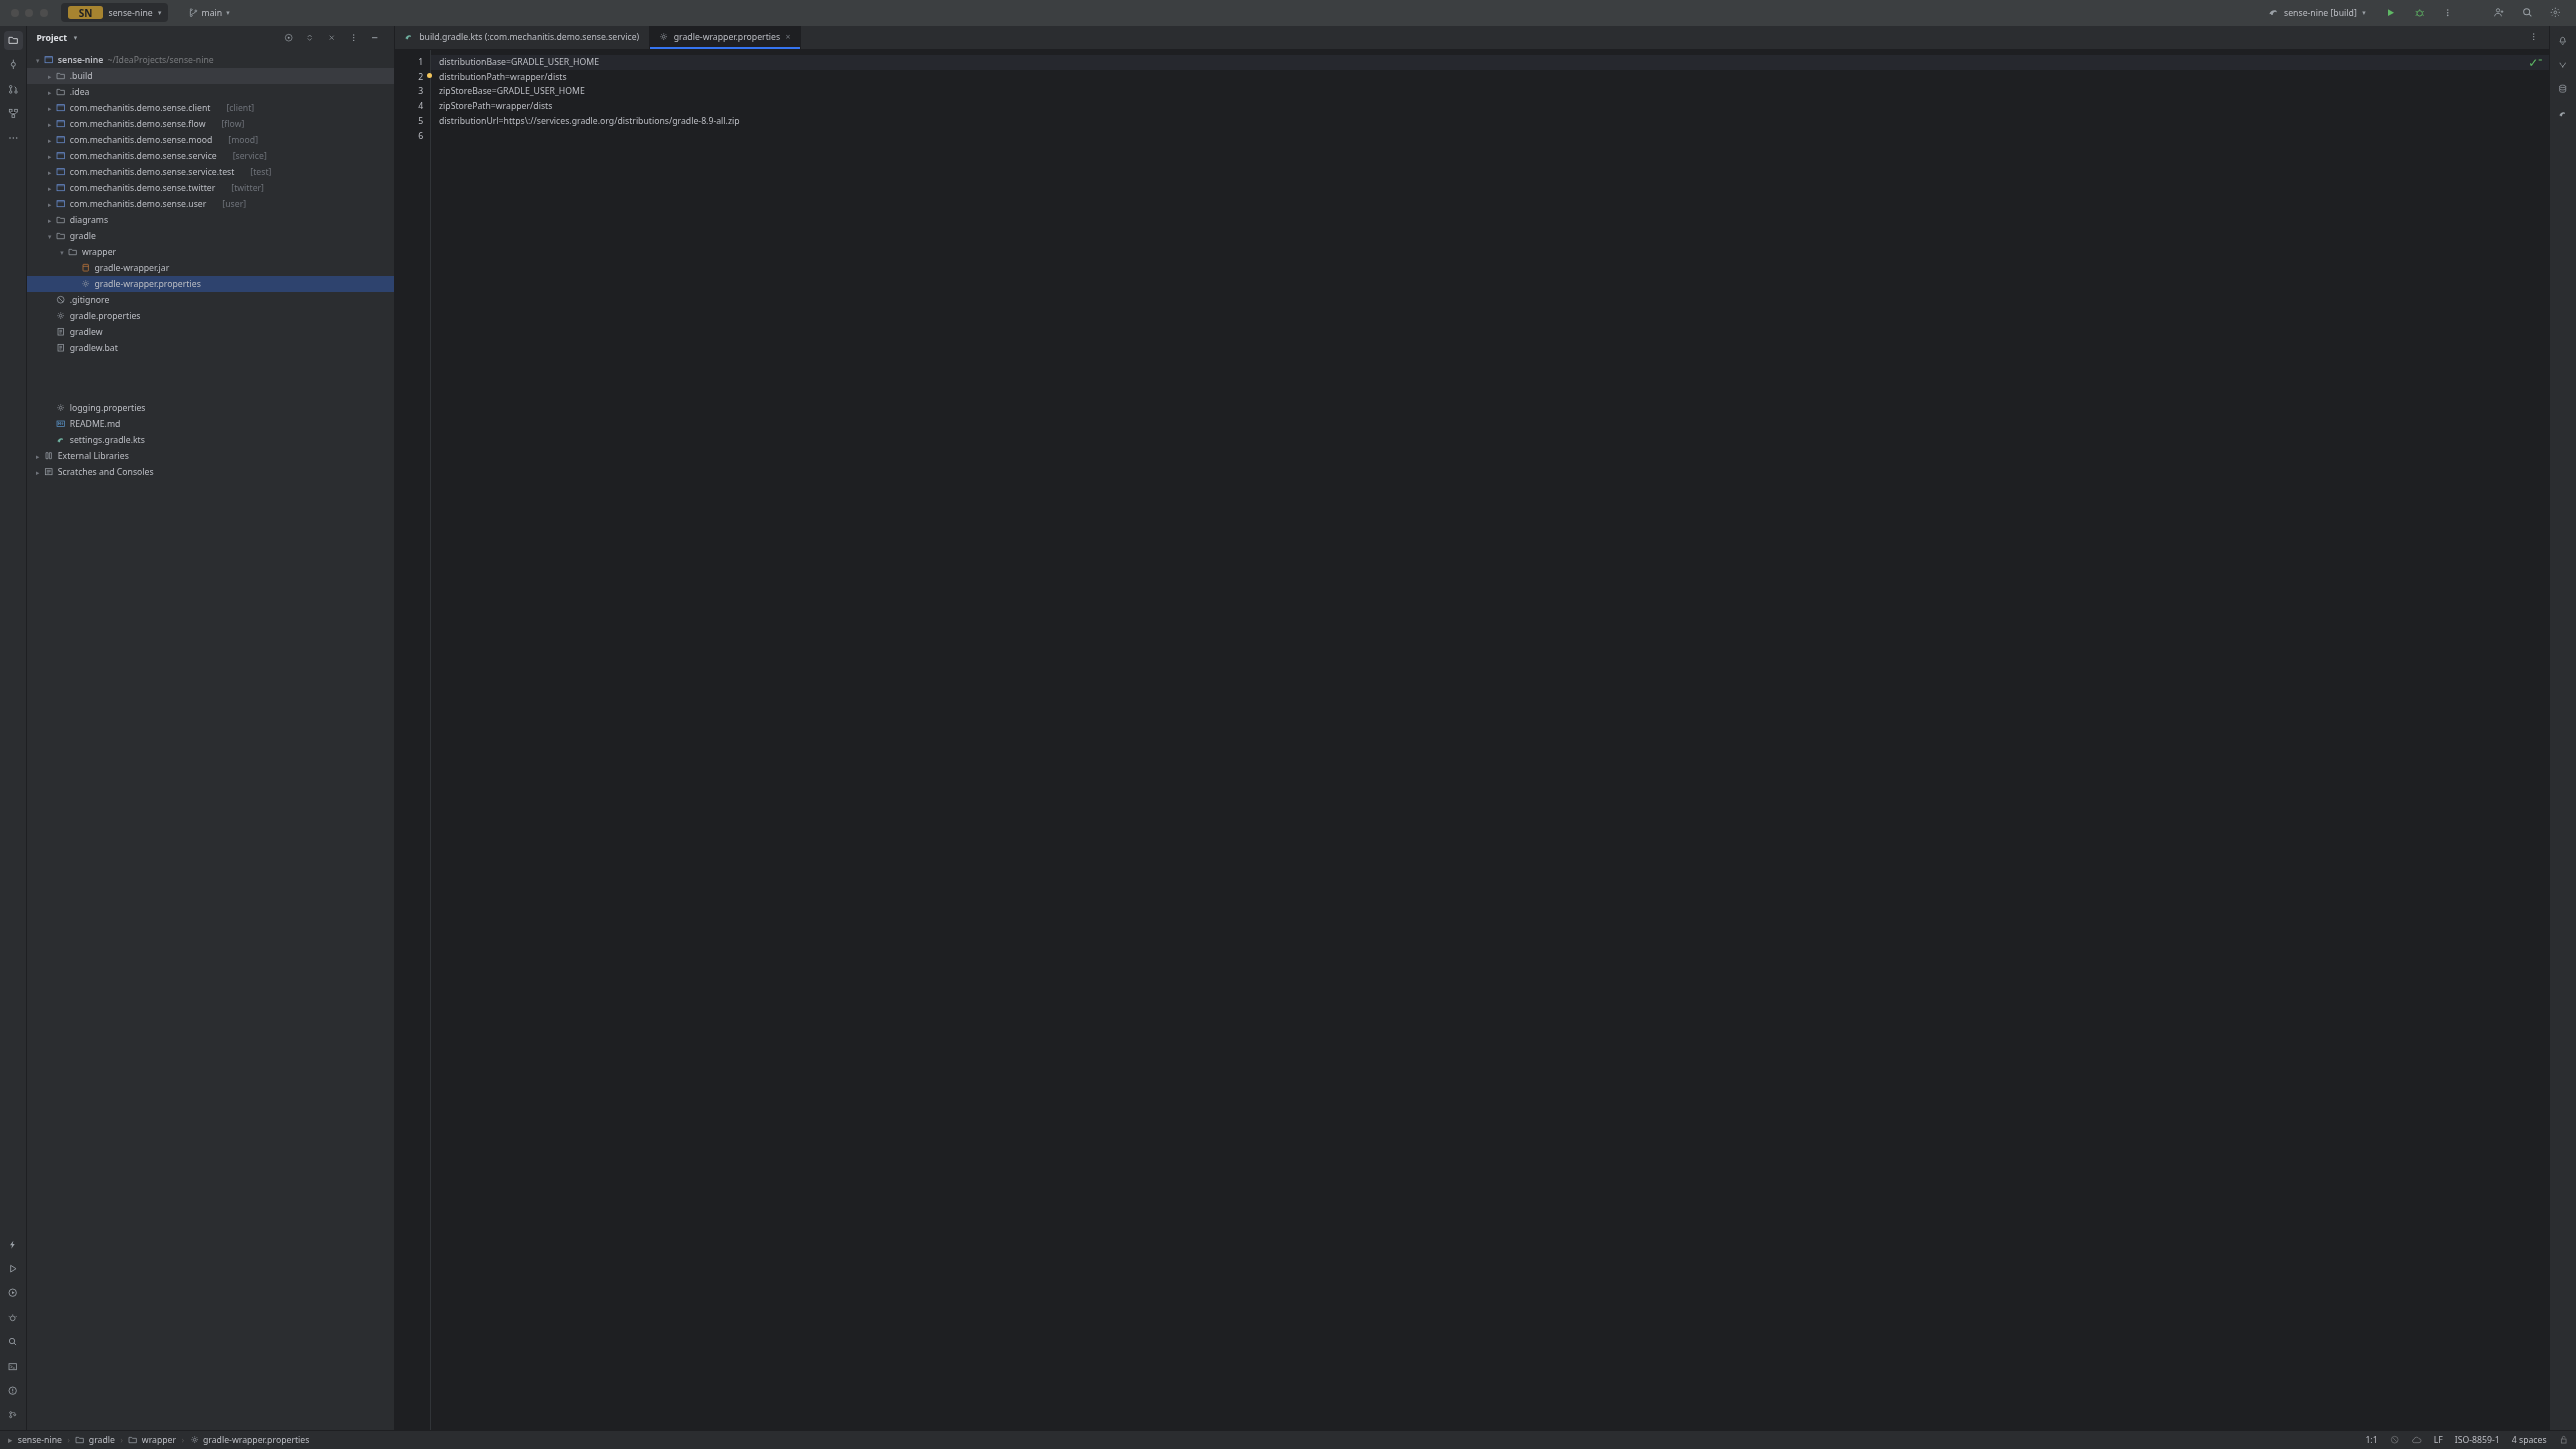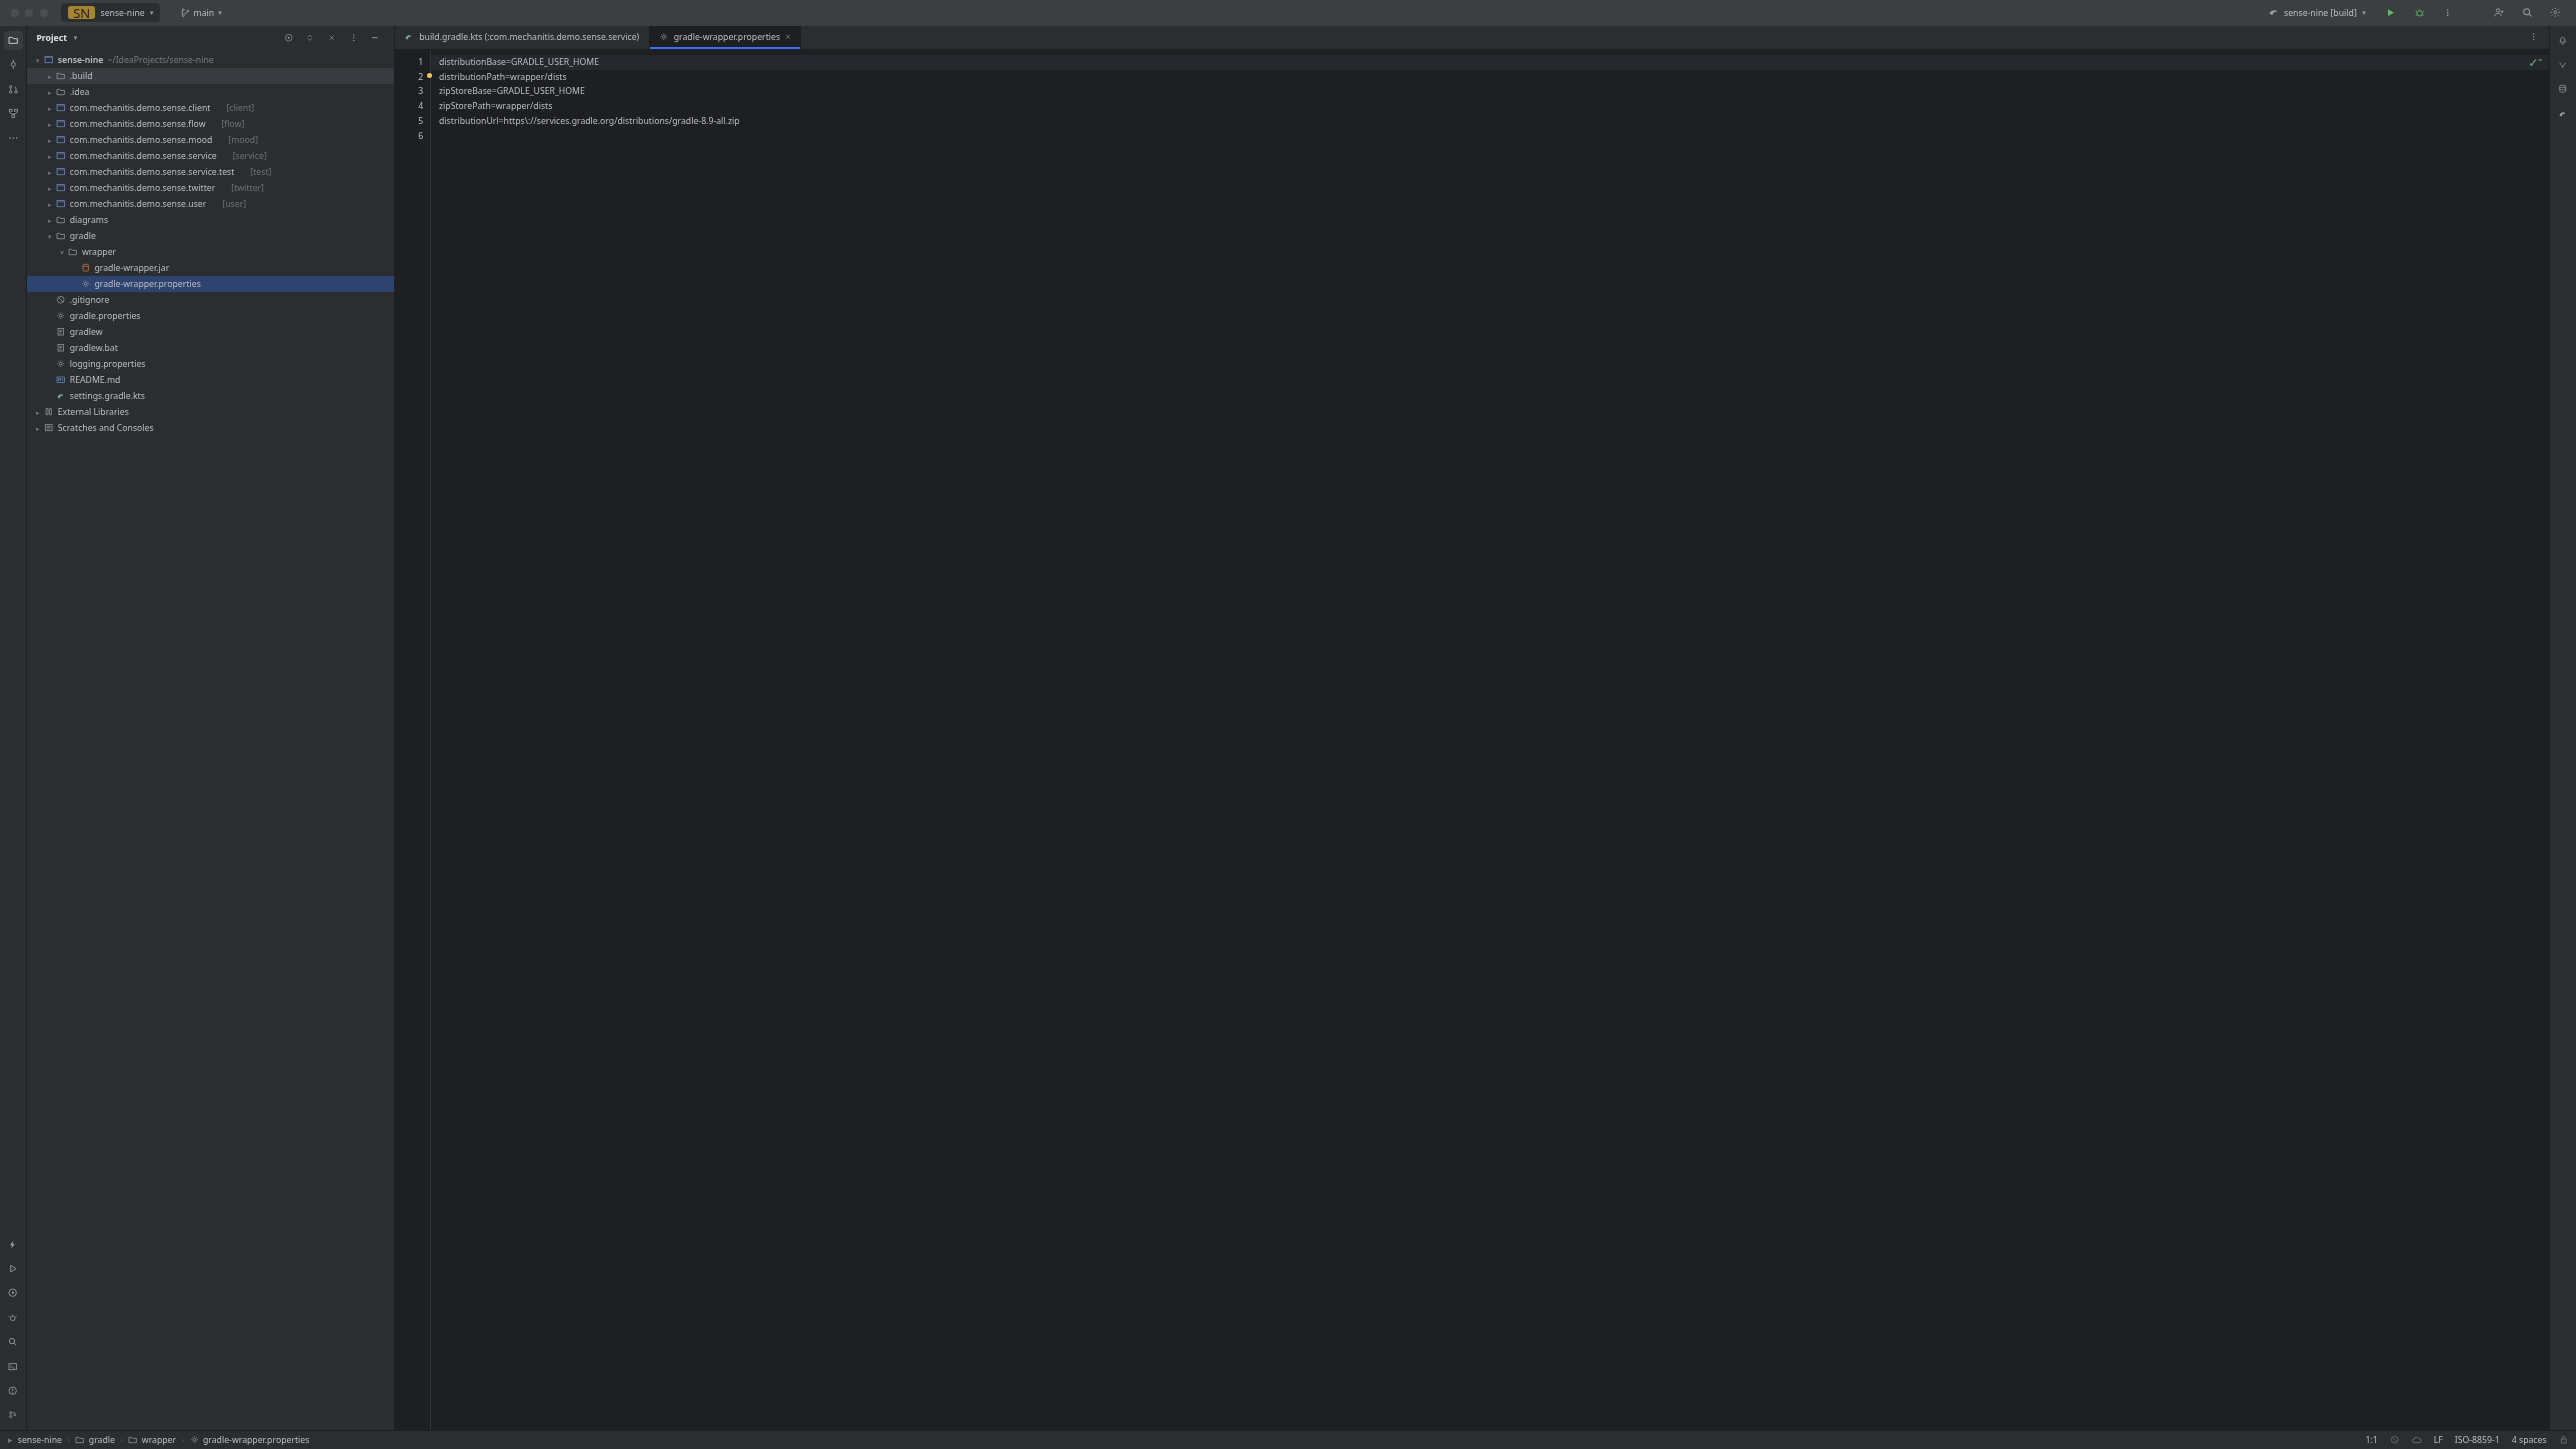--- a/index.html
+++ b/index.html
@@ -2,21 +2,21 @@
 <html><head>
 <meta charset="utf-8">
 <style>
 *{margin:0;padding:0;box-sizing:border-box;font-family:"SF Pro Text","Segoe UI",system-ui,sans-serif;font-size:8.7px;color:#bcbec4;-webkit-font-smoothing:antialiased}
 html,body{width:2576px;height:1449px;background:#1e1f22;overflow:hidden}
 .app{display:flex;flex-direction:column;width:100%;height:100%}
 .mac-titlebar{height:25.5px;background:#3c3f41;display:flex;align-items:center;padding:0 10.7px;gap:13.4px}
 .traffic{display:flex;gap:6.7px}
 .dot{width:8px;height:8px;border-radius:50%;background:#4d4d4d}
 .proj-sel{display:flex;align-items:center;gap:5.4px;background:#2b2d30;padding:2.7px 6.7px;border-radius:4px;cursor:pointer}
-.proj-badge{display:inline-flex;align-items:center;justify-content:center;width:27px;height:13.4px;border-radius:2.7px;background:#a78430;color:#1e1f22;font-weight:normal;font-size:13px}
+.proj-badge{display:inline-flex;align-items:center;justify-content:center;width:35px;height:13.4px;border-radius:2.7px;background:#a78430;color:#1e1f22;font-weight:bold;font-size:10px}
 .branch-sel{display:flex;align-items:center;gap:4px;padding:2.7px 6.7px;border-radius:4px;cursor:pointer}
 .spacer{flex:1}
 .toolbar-right{display:flex;gap:9.4px}
 .run-config{display:flex;align-items:center;gap:5.4px;padding:2.7px 6.7px;border-radius:4px;cursor:pointer}
 .icon-btn{display:flex;align-items:center;justify-content:center;width:19px;height:19px;border-radius:4px;cursor:pointer;color:#9aa0a6}
 .body{flex:1;display:flex;min-height:0}
 .left-strip,.right-strip{width:27px;background:#2b2d30;display:flex;flex-direction:column;align-items:center;padding:5.4px 0;gap:5.4px;border-right:0.7px solid #1e1f22}
 .right-strip{border-right:none;border-left:0.7px solid #1e1f22}
 .strip-btn{width:19px;height:19px;display:flex;align-items:center;justify-content:center;border-radius:4px;cursor:pointer;color:#9aa0a6}
 .strip-btn.active{background:#393b40;color:#dfe1e5}
@@ -436,21 +436,21 @@
           <div class="tree-row" style="padding-left: 17.4px;">
             <span class="arrow"></span>
             <span class="ticon">
               <svg width="9.4" height="9.4" viewBox="0 0 14 14">
                 <rect x="3" y="2" width="8" height="10" fill="none" stroke="#9aa0a6" stroke-width="1.1"></rect>
                 <path stroke="#9aa0a6" d="M5 5h4M5 7h4M5 9h3"></path>
               </svg>
             </span>
             <span class="tlabel">gradlew.bat</span>
           </div>
-          <div class="tree-row" style="padding-left: 17.4px;">
+          <div class="tree-row" style="padding-left: 17.4px; margin-top: 44px;">
             <span class="arrow"></span>
             <span class="ticon">
               <svg width="9.4" height="9.4" viewBox="0 0 14 14">
                 <circle cx="7" cy="7" r="2" fill="none" stroke="#9aa0a6" stroke-width="1.1"></circle>
                 <path stroke="#9aa0a6" stroke-width="1.1" d="M7 2v1.5M7 10.5V12M2 7h1.5M10.5 7H12M3.5 3.5l1 1M9.5 9.5l1 1M10.5 3.5l-1 1M4.5 9.5l-1 1"></path>
               </svg>
             </span>
             <span class="tlabel">logging.properties</span>
           </div>
           <div class="tree-row" style="padding-left: 17.4px;">

